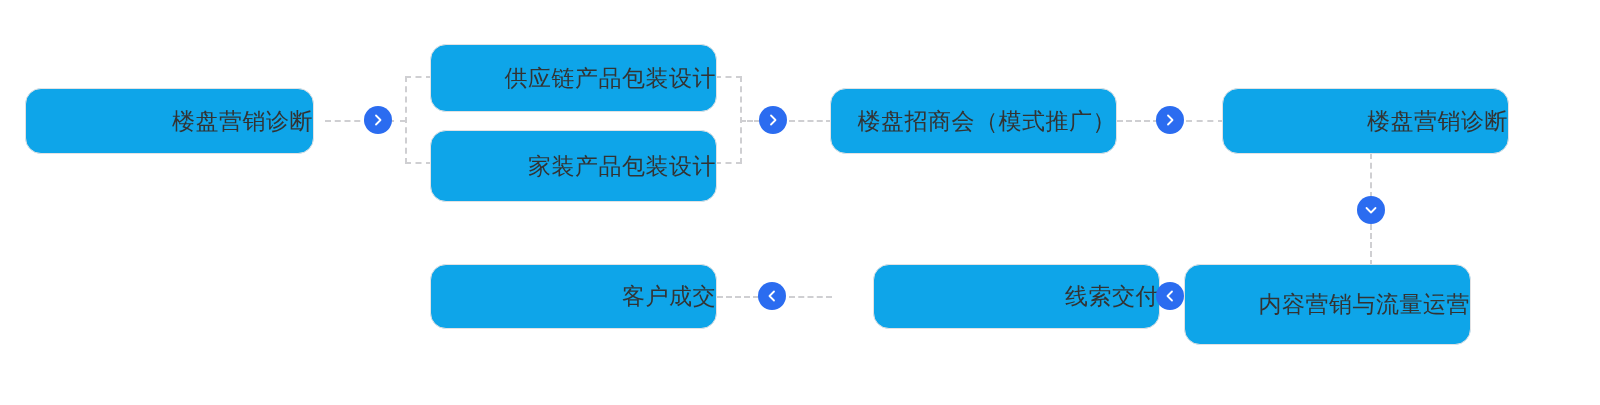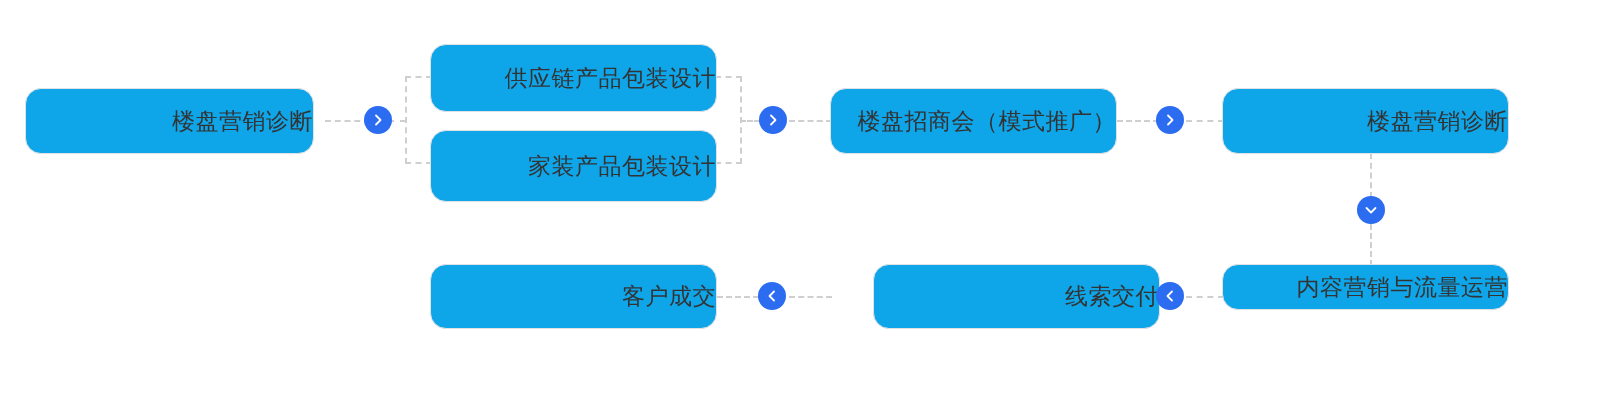--- a/index.html
+++ b/index.html
@@ -97,21 +97,21 @@
   </div>
 
   <div class="node" style="left:830px; top:88px; width:287px; height:66px;">
     <span>楼盘招商会（模式推广）</span>
   </div>
 
   <div class="node" style="left:1222px; top:88px; width:287px; height:66px;">
     <span>楼盘营销诊断</span>
   </div>
 
-  <div class="node" style="left:1222px; top:264px; width:287px; height:46px;">
+  <div class="node" style="left:1184px; top:264px; width:287px; height:81px;">
     <span>内容营销与流量运营</span>
   </div>
 
   <div class="node" style="left:830px; top:264px; width:287px; height:65px;margin-left:43px;">
     <span>线索交付</span>
   </div>
 
   <div class="node" style="left:430px; top:264px; width:287px; height:65px;">
     <span>客户成交</span>
   </div>

